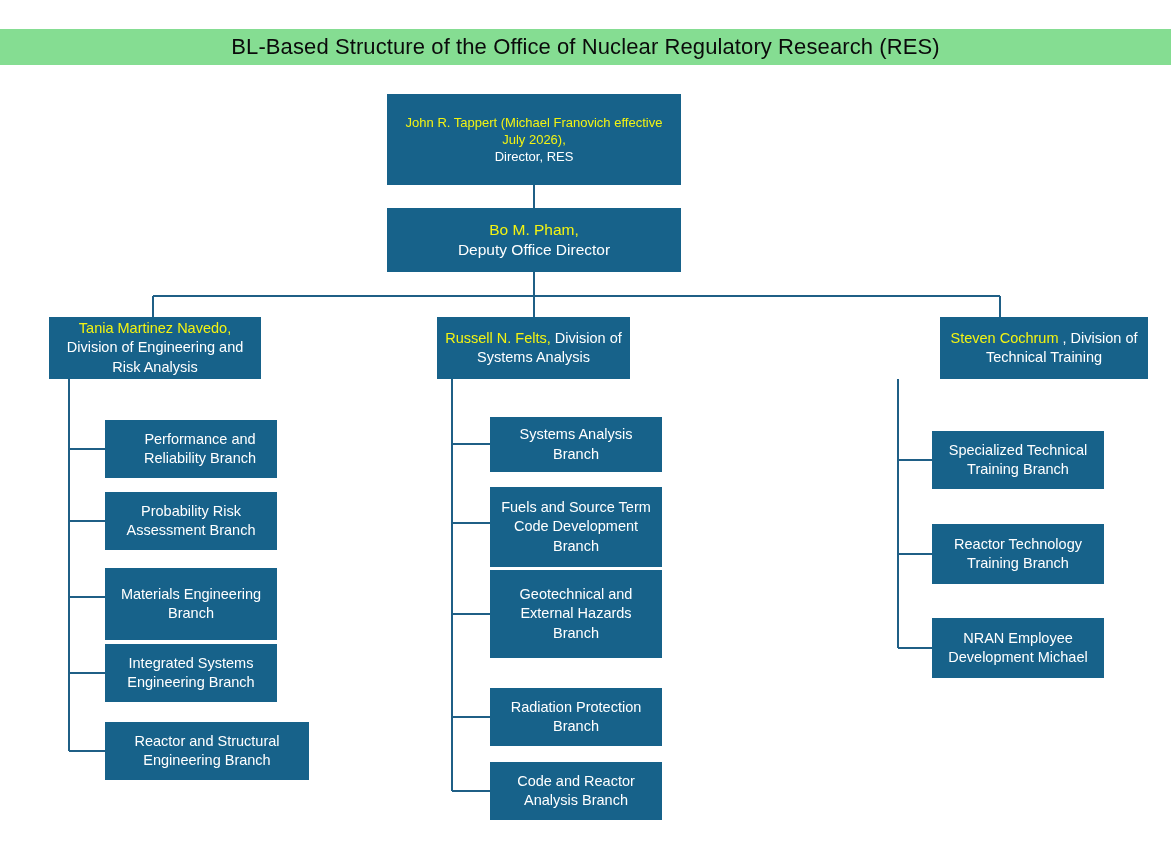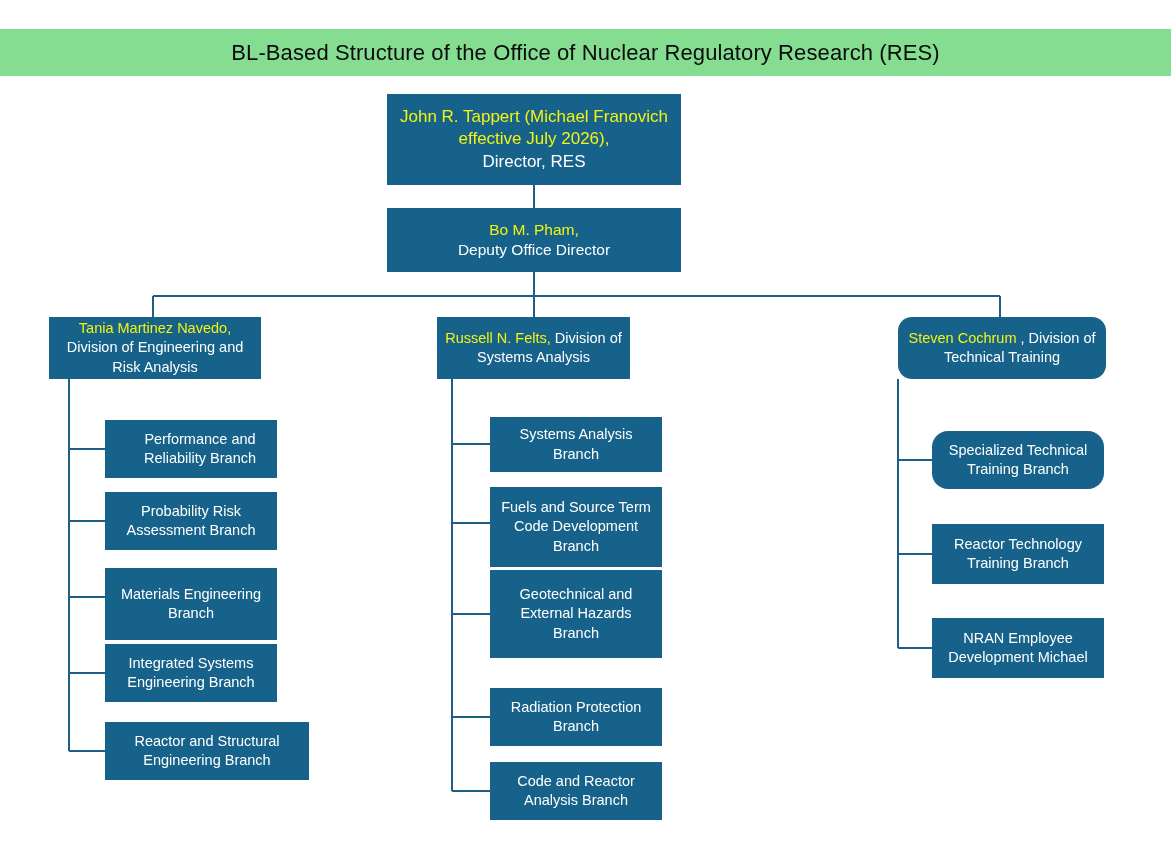--- a/index.html
+++ b/index.html
@@ -15,21 +15,21 @@
     font-family: "Liberation Sans", sans-serif;
     -webkit-font-smoothing: antialiased;
   }
 
   
   #title-banner {
     position: absolute;
     left: 0;
     top: 29px;
     width: 1171px;
-    height: 47px;
+    height: 36px;
     background: #85dd92;
     display: flex;
     align-items: center;
     justify-content: center;
   }
   #title-banner .title-text {
     font-size: 22px;
     color: #0b0b0b;
     letter-spacing: 0.1px;
     white-space: nowrap;
@@ -62,21 +62,21 @@
     text-align: center;
     color: #ffffff;
     font-size: 15px;
     line-height: 1.32;
     padding: 3px 6px;
   }
   .node .inner { width: 100%; }
   .node .nm { color: #f3f312; }
   .node .rl { color: #ffffff; }
 
-  .node.top    { font-size: 17px; }
+  .node.top    { font-size: 13px; }
   .node.deputy { font-size: 15.5px; }
   .node.division { font-size: 14.5px; }
   .node.branch   { font-size: 14.5px; }
 </style>
 </head>
 <body>
 
 <div id="title-banner">
   <span class="title-text">BL-Based Structure of the Office of Nuclear Regulatory Research (RES)</span>
 </div>
@@ -139,21 +139,21 @@
     </div>
   </div>
 
   <div class="node division" style="left:437px; top:317px; width:193px; height:62px;">
     <div class="inner">
       <span class="nm">Russell N. Felts, </span>
       <span class="rl">Division of Systems Analysis</span>
     </div>
   </div>
 
-  <div class="node division" style="left:898px; top:317px; width:208px; height:62px;border-radius:14px;">
+  <div class="node division" style="left:940px; top:317px; width:208px; height:62px;">
     <div class="inner">
       <span class="nm">Steven Cochrum</span>
       <span class="rl">, Division of Technical Training</span>
     </div>
   </div>
 
   <div class="node branch" style="left:105px; top:420px; width:172px; height:58px;padding-left:24px;">
     <span>Performance and Reliability Branch</span>
   </div>
   <div class="node branch" style="left:105px; top:492px; width:172px; height:58px;">
@@ -178,21 +178,21 @@
   <div class="node branch" style="left:490px; top:570px; width:172px; height:88px;">
     <span>Geotechnical and External Hazards Branch</span>
   </div>
   <div class="node branch" style="left:490px; top:688px; width:172px; height:58px;">
     <span>Radiation Protection Branch</span>
   </div>
   <div class="node branch" style="left:490px; top:762px; width:172px; height:58px;">
     <span>Code and Reactor Analysis Branch</span>
   </div>
 
-  <div class="node branch" style="left:932px; top:431px; width:172px; height:58px;border-radius:16px;">
+  <div class="node branch" style="left:932px; top:431px; width:172px; height:58px;">
     <span>Specialized Technical Training Branch</span>
   </div>
   <div class="node branch" style="left:932px; top:524px; width:172px; height:60px;">
     <span>Reactor Technology Training Branch</span>
   </div>
   <div class="node branch" style="left:932px; top:618px; width:172px; height:60px;">
     <span>NRAN Employee Development Michael</span>
   </div>
 
 </div>

